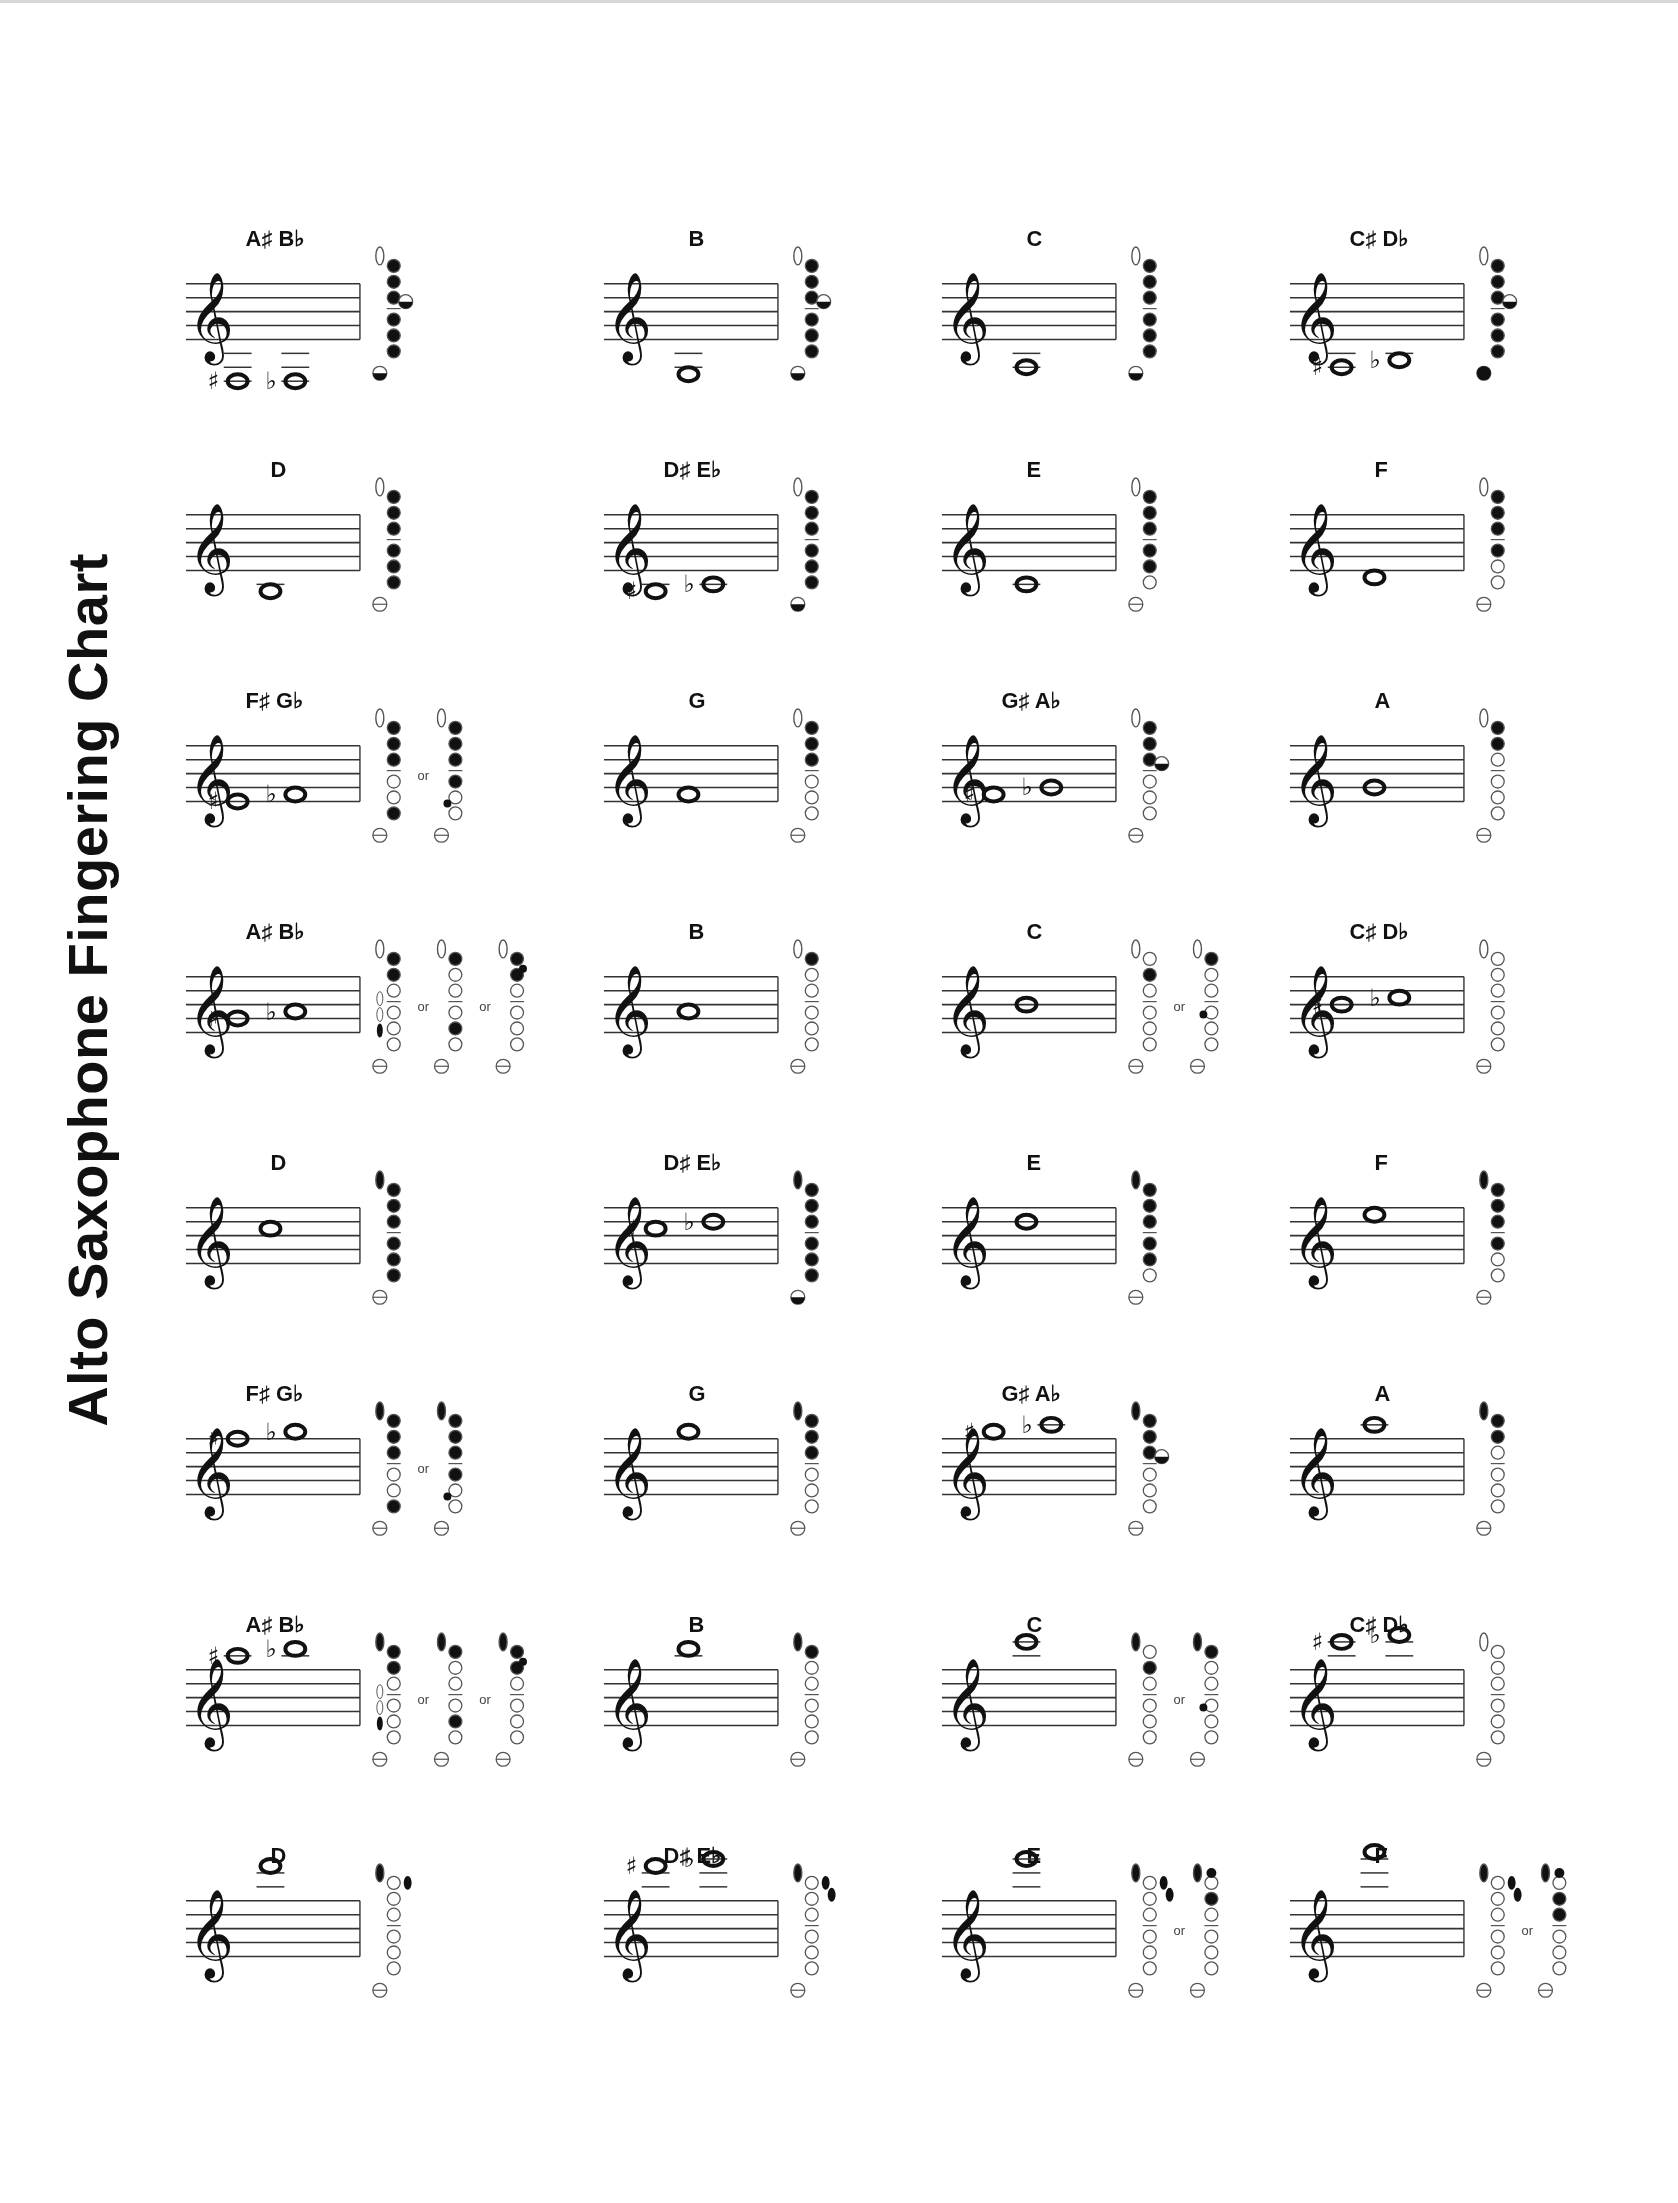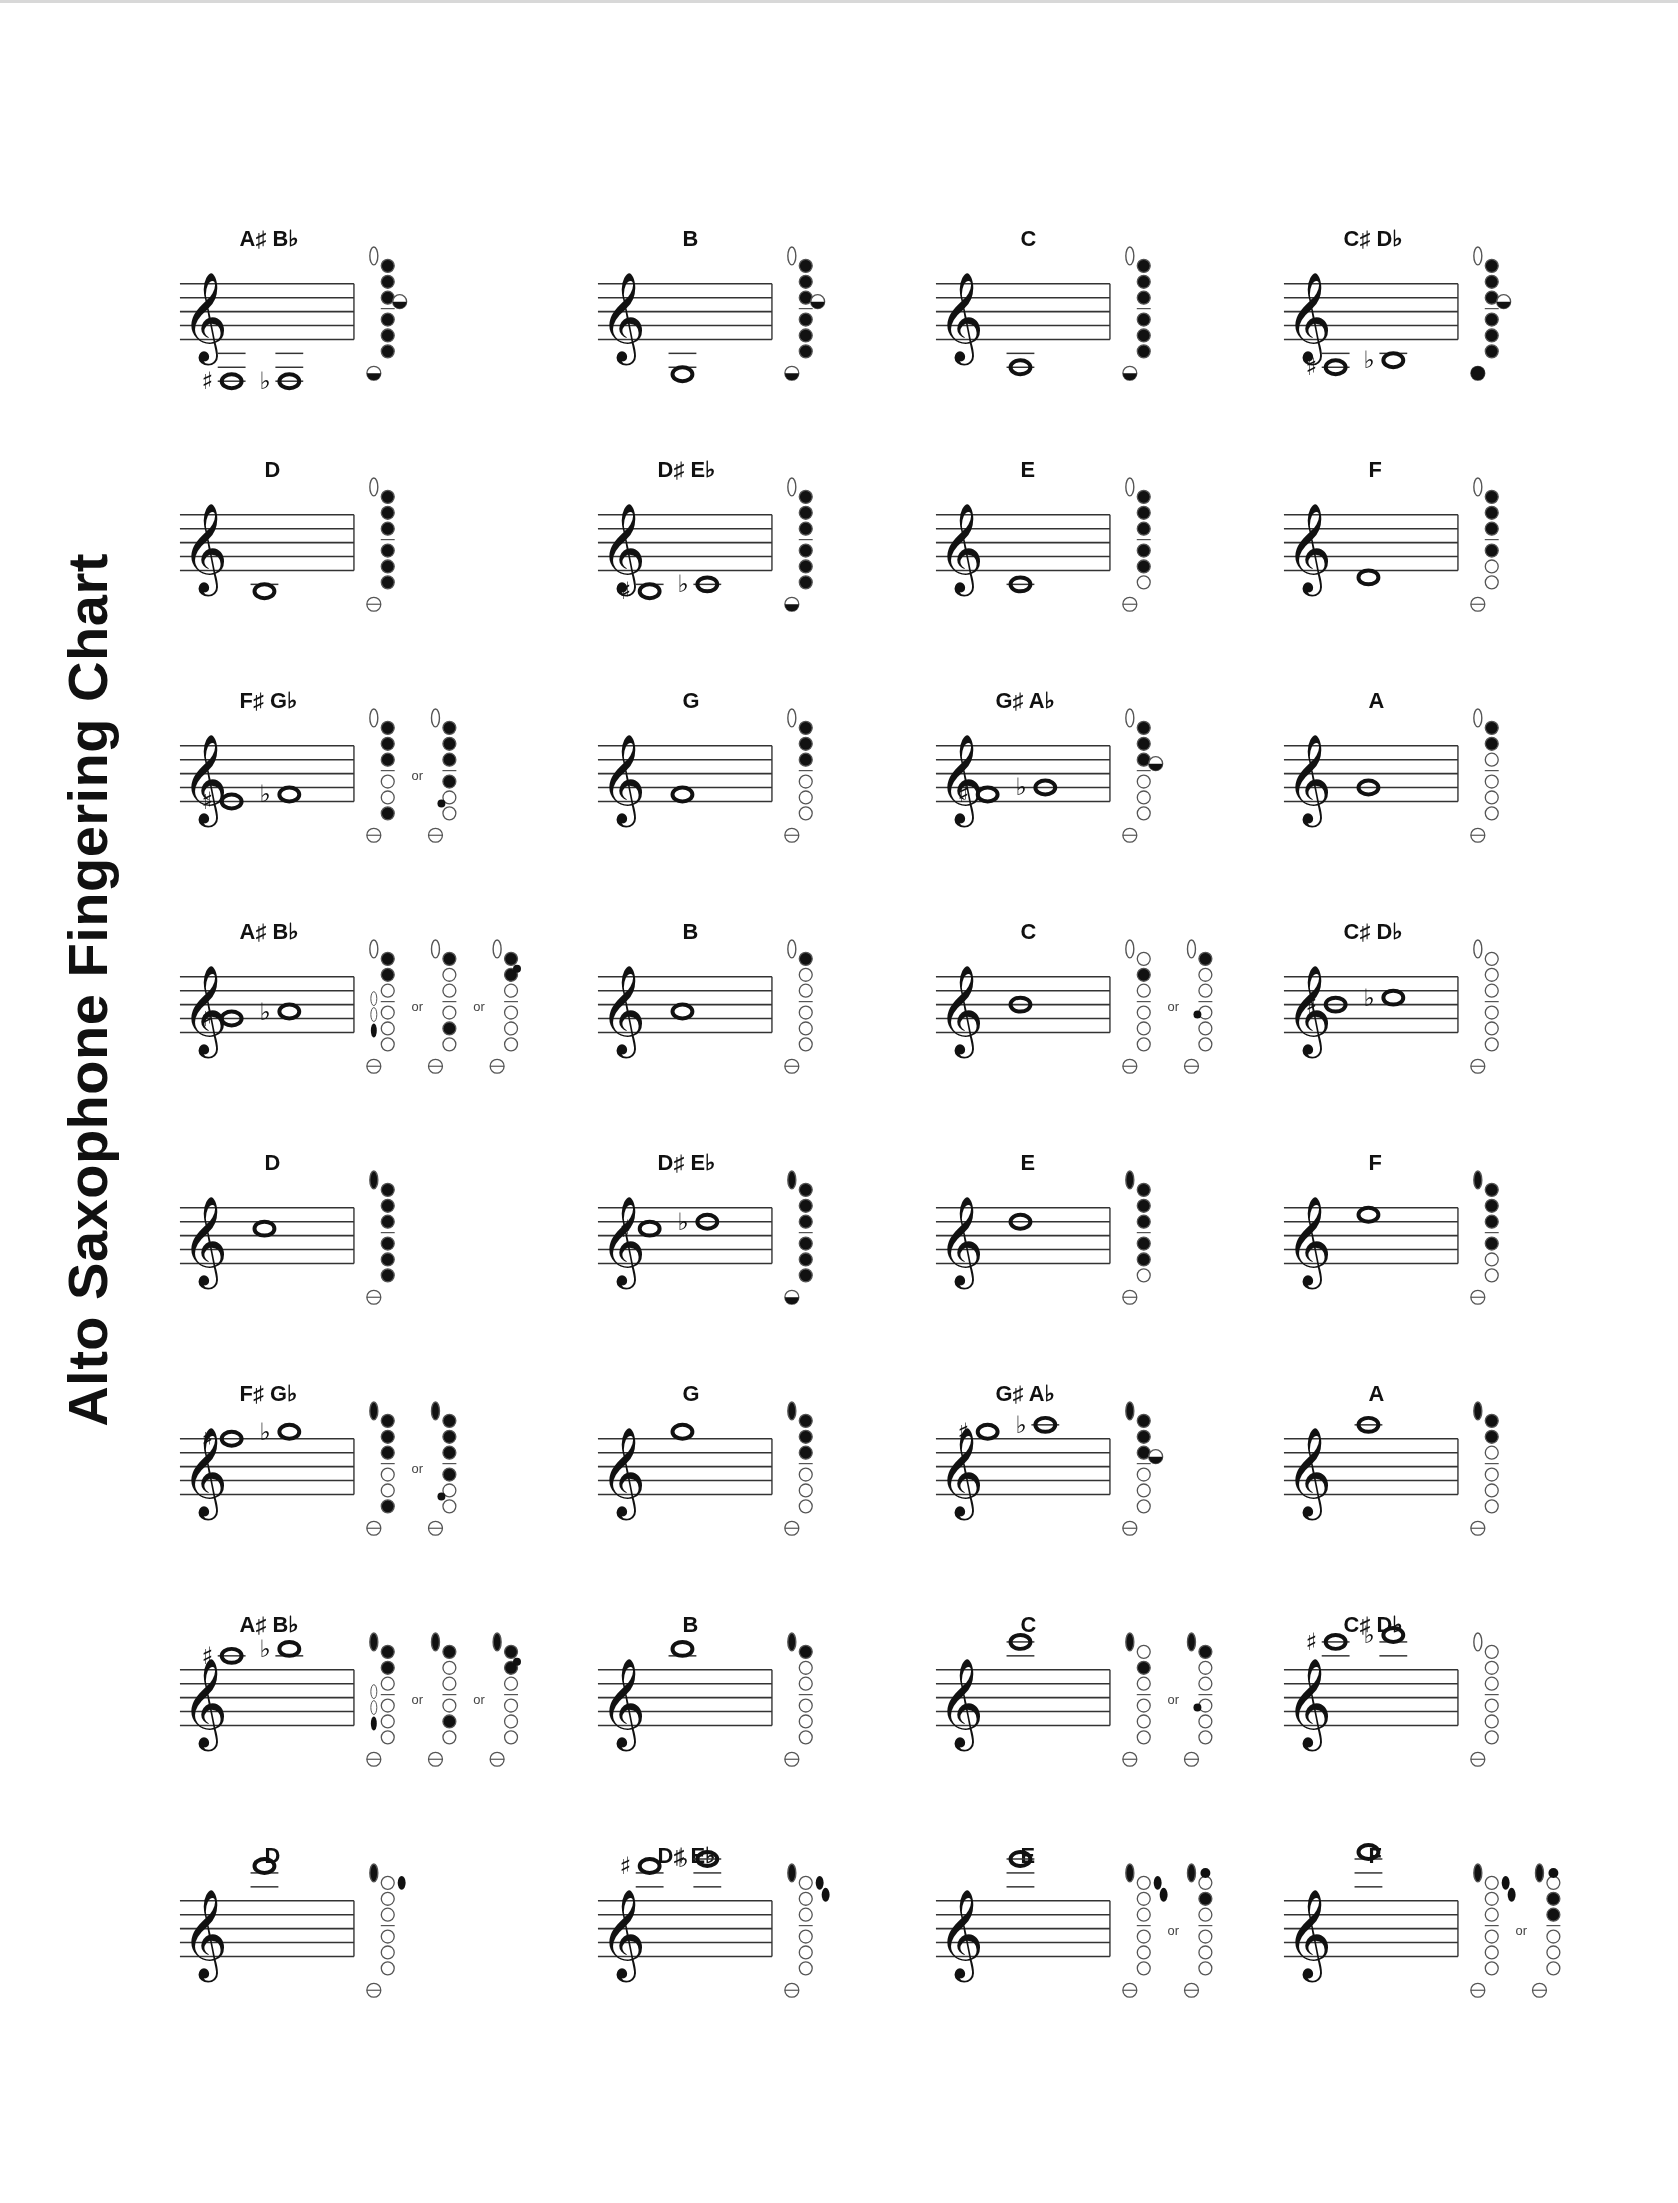--- a/index.html
+++ b/index.html
@@ -1,19 +1,19 @@
 <!DOCTYPE html>
 <html><head>
 <meta charset="utf-8">
 <style>
   html,body{margin:0;padding:0;background:#fff;}
   body{width:1679px;height:2204px;position:relative;overflow:hidden;font-family:"DejaVu Sans",sans-serif;color:#111;}
   .topline{position:absolute;left:0;top:0;width:1679px;height:3px;background:#d8d8d8;}
   .title{position:absolute;left:-358px;top:955px;width:896px;height:70px;transform:rotate(-90deg);transform-origin:center;text-align:center;font-family:"Liberation Sans",sans-serif;font-weight:bold;font-size:56px;letter-spacing:0.5px;color:#111;}
-  .grid{position:absolute;left:170px;top:214px;width:1433px;}
+  .grid{position:absolute;left:176px;top:214px;width:1433px;}
   .row{position:relative;height:231px;}
   .cell{position:absolute;top:0;width:348px;height:231px;}
   .cell svg{position:absolute;left:0;top:0;overflow:visible;}
   .lbl{font-family:"Liberation Sans",sans-serif;font-weight:bold;font-size:22px;fill:#111;}
   .or{font-family:"Liberation Sans",sans-serif;font-size:13px;fill:#444;}
 </style>
 </head>
 <body>
 
 <div class="topline"></div>

